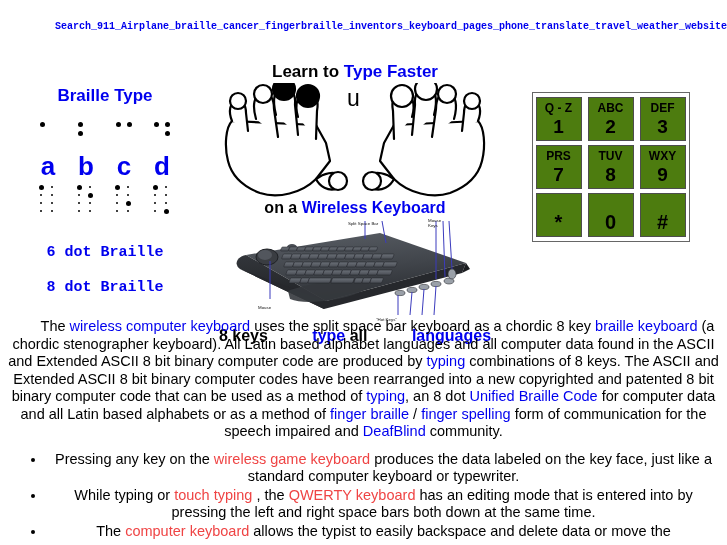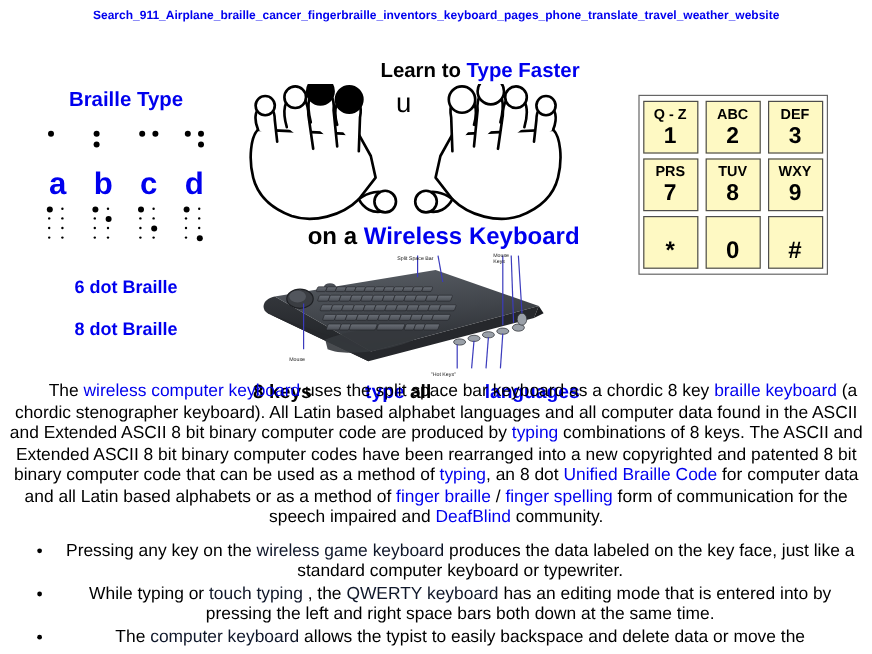--- a/index.html
+++ b/index.html
@@ -12,22 +12,23 @@
     height: 545px;
     overflow: hidden;
     font-family: "Liberation Sans", sans-serif;
     color: #000000;
     position: relative;
   }
 
   
   .topbar {
     width: 100%;
-    text-align: center;
-    padding-top: 3px;
+    text-align: right;
+    padding-top: 16px;
+    font-family: Liberation Mono, monospace;
   }
   .topbar .kw {
     color: #0000ee;
     font-weight: bold;
     font-size: 10px;
     letter-spacing: 0px;
     text-decoration: none;
     white-space: nowrap;
   }
 
@@ -120,30 +121,31 @@
   .cell8 .on.r0 { top: 1px; }
   .cell8 .on.r1 { top: 9px; }
   .cell8 .on.r2 { top: 17px; }
   .cell8 .on.r3 { top: 25px; }
 
   .dotlabel {
     color: #0000ee;
     font-weight: bold;
     font-size: 15px;
     margin-top: 26px;
+    font-family: Liberation Mono, monospace;
   }
   .dotlabel.second { margin-top: 18px; }
 
   
   .center-col {
     position: absolute;
-    left: 193px;
+    left: 210px;
     top: 28px;
     width: 290px;
-    text-align: right;
+    text-align: center;
   }
   .headline {
     font-size: 17px;
     font-weight: bold;
     color: #000;
     line-height: 20px;
     white-space: nowrap;
   }
   .headline .blue { color: #0000ee; }
 
@@ -159,21 +161,21 @@
     left: 127px;
     top: 5px;
     font-size: 23px;
     font-weight: normal;
     color: #000;
     font-family: "Liberation Sans", sans-serif;
     line-height: 20px;
   }
 
   .subline {
-    font-size: 20px;
+    font-size: 16px;
     font-weight: bold;
     margin-top: -2px;
     white-space: nowrap;
   }
   .subline .blue { color: #0000ee; }
 
   .kb-wrap {
     position: relative;
     width: 250px;
     height: 106px;
@@ -213,21 +215,21 @@
   }
   .kp-row {
     display: flex;
     justify-content: space-between;
     margin-bottom: 4px;
   }
   .kp-row:last-child { margin-bottom: 0; }
   .kp-key {
     width: 46px;
     height: 44px;
-    background: #fef9c3;
+    background: #4d7c0f;
     border: 1px solid #4d4d4d;
     box-sizing: border-box;
     display: flex;
     flex-direction: column;
     align-items: center;
     justify-content: center;
     line-height: 1;
   }
   .kp-letters {
     font-size: 12px;
@@ -262,21 +264,21 @@
   }
   .bodytext .lk { color: #0000ee; }
   ul.bullets {
     margin: 0;
     padding-left: 40px;
     list-style: disc;
     font-size: 14.5px;
     line-height: 17.5px;
   }
   ul.bullets li { margin-bottom: 1px; }
-  ul.bullets .lk { color: #0f172a; }
+  ul.bullets .lk { color: #ef4444; }
 </style>
 </head>
 <body>
 
 <div class="topbar">
   <a class="kw" href="#">Search_911_Airplane_braille_cancer_fingerbraille_inventors_keyboard_pages_phone_translate_travel_weather_website</a>
 </div>
 
 <div class="header-row">
 

